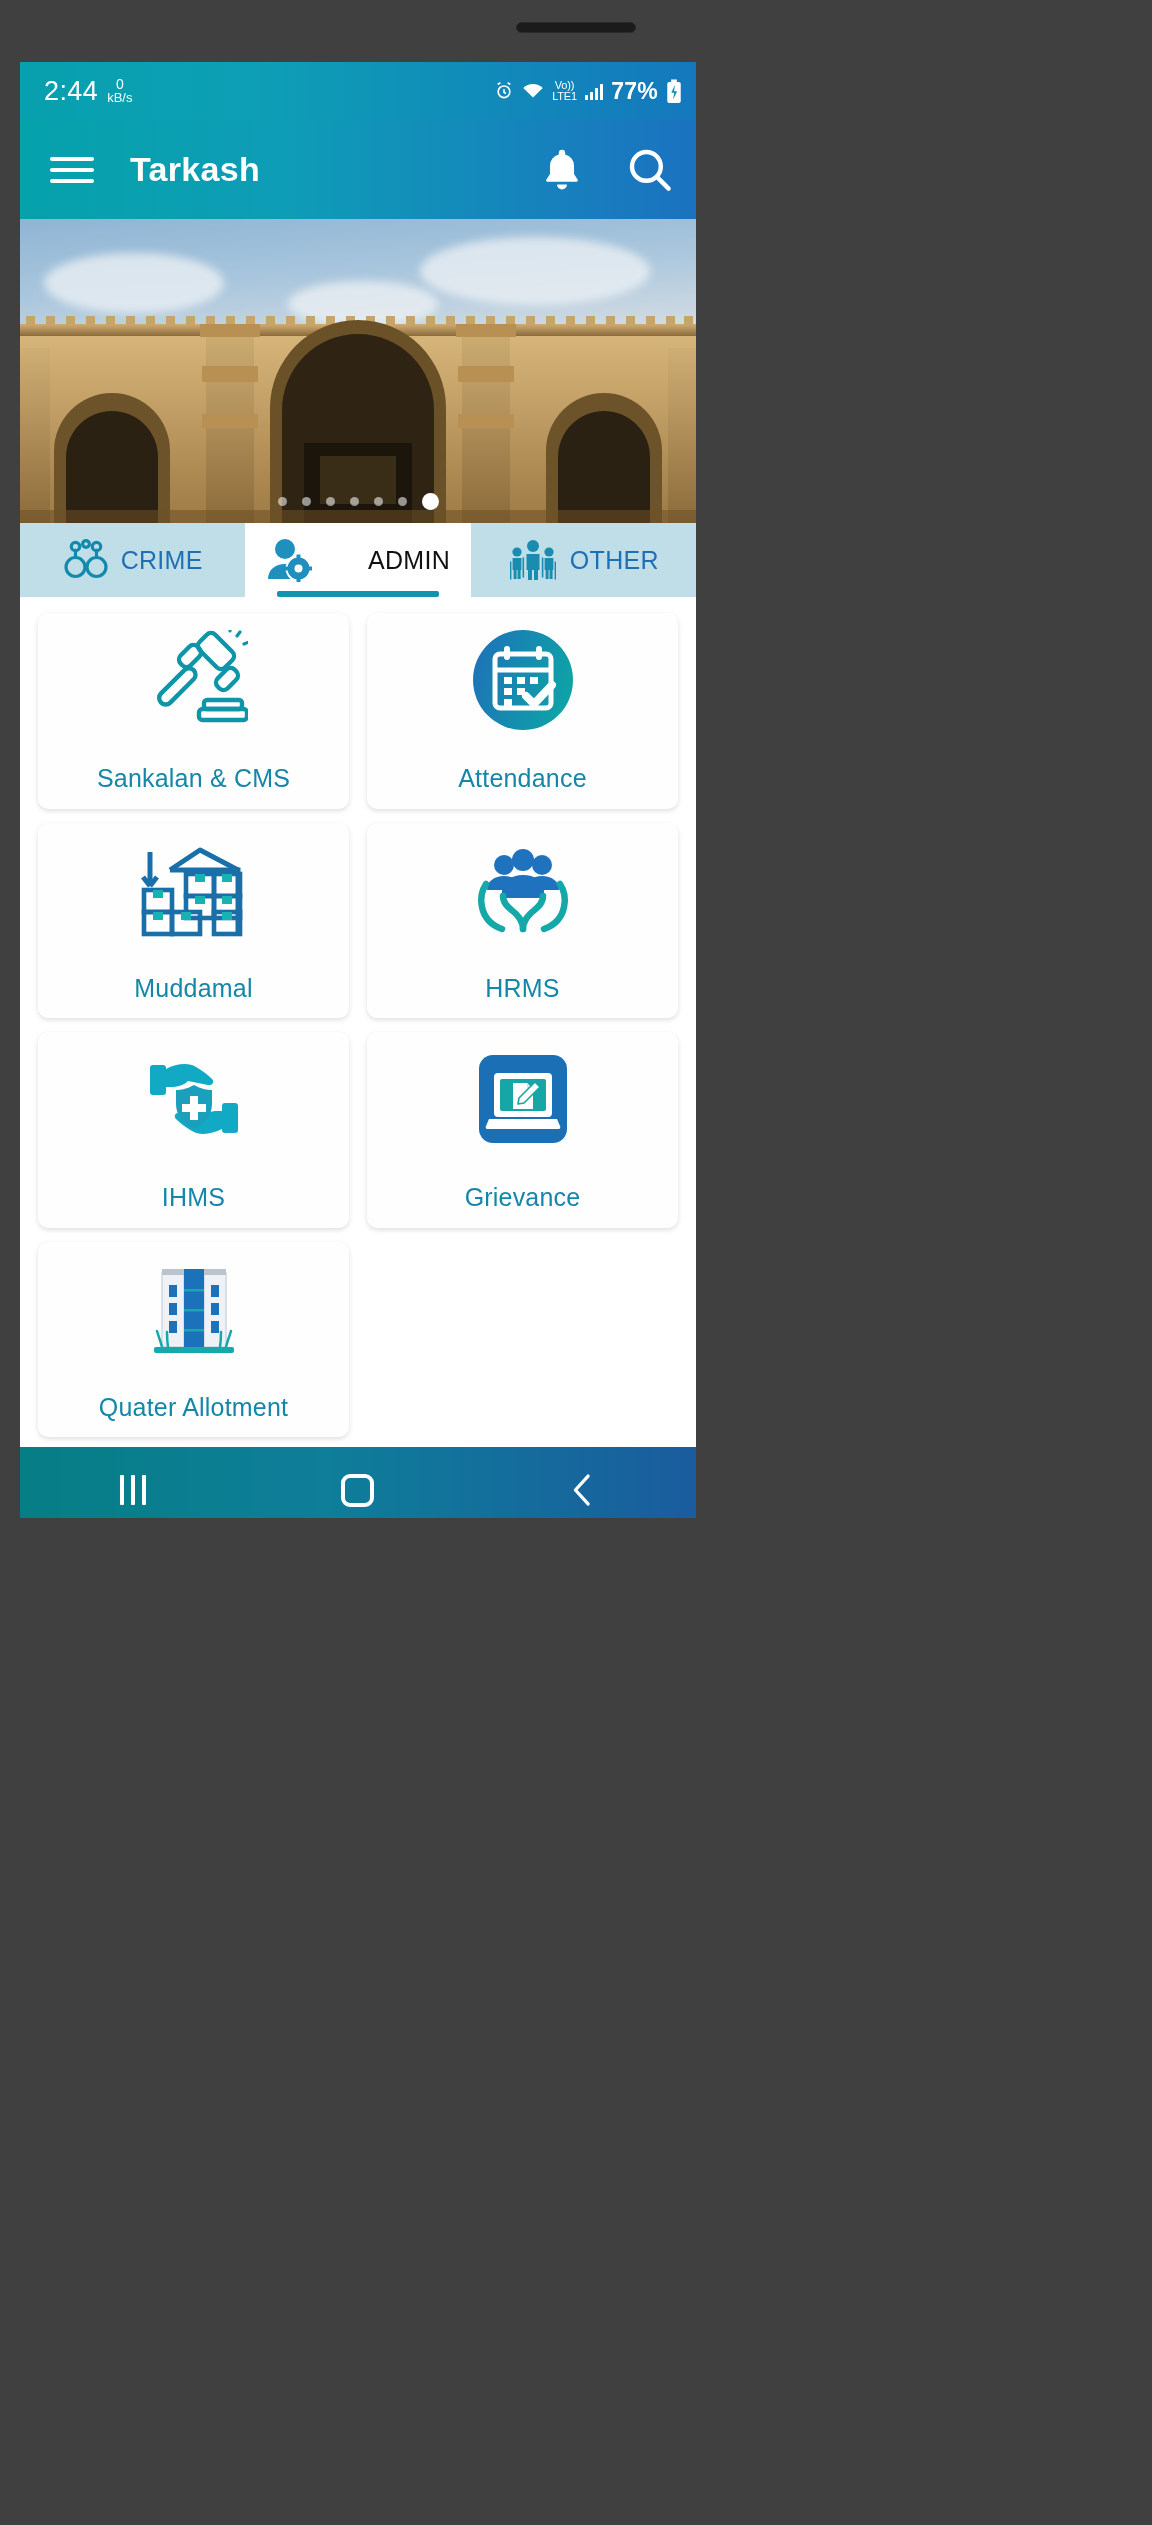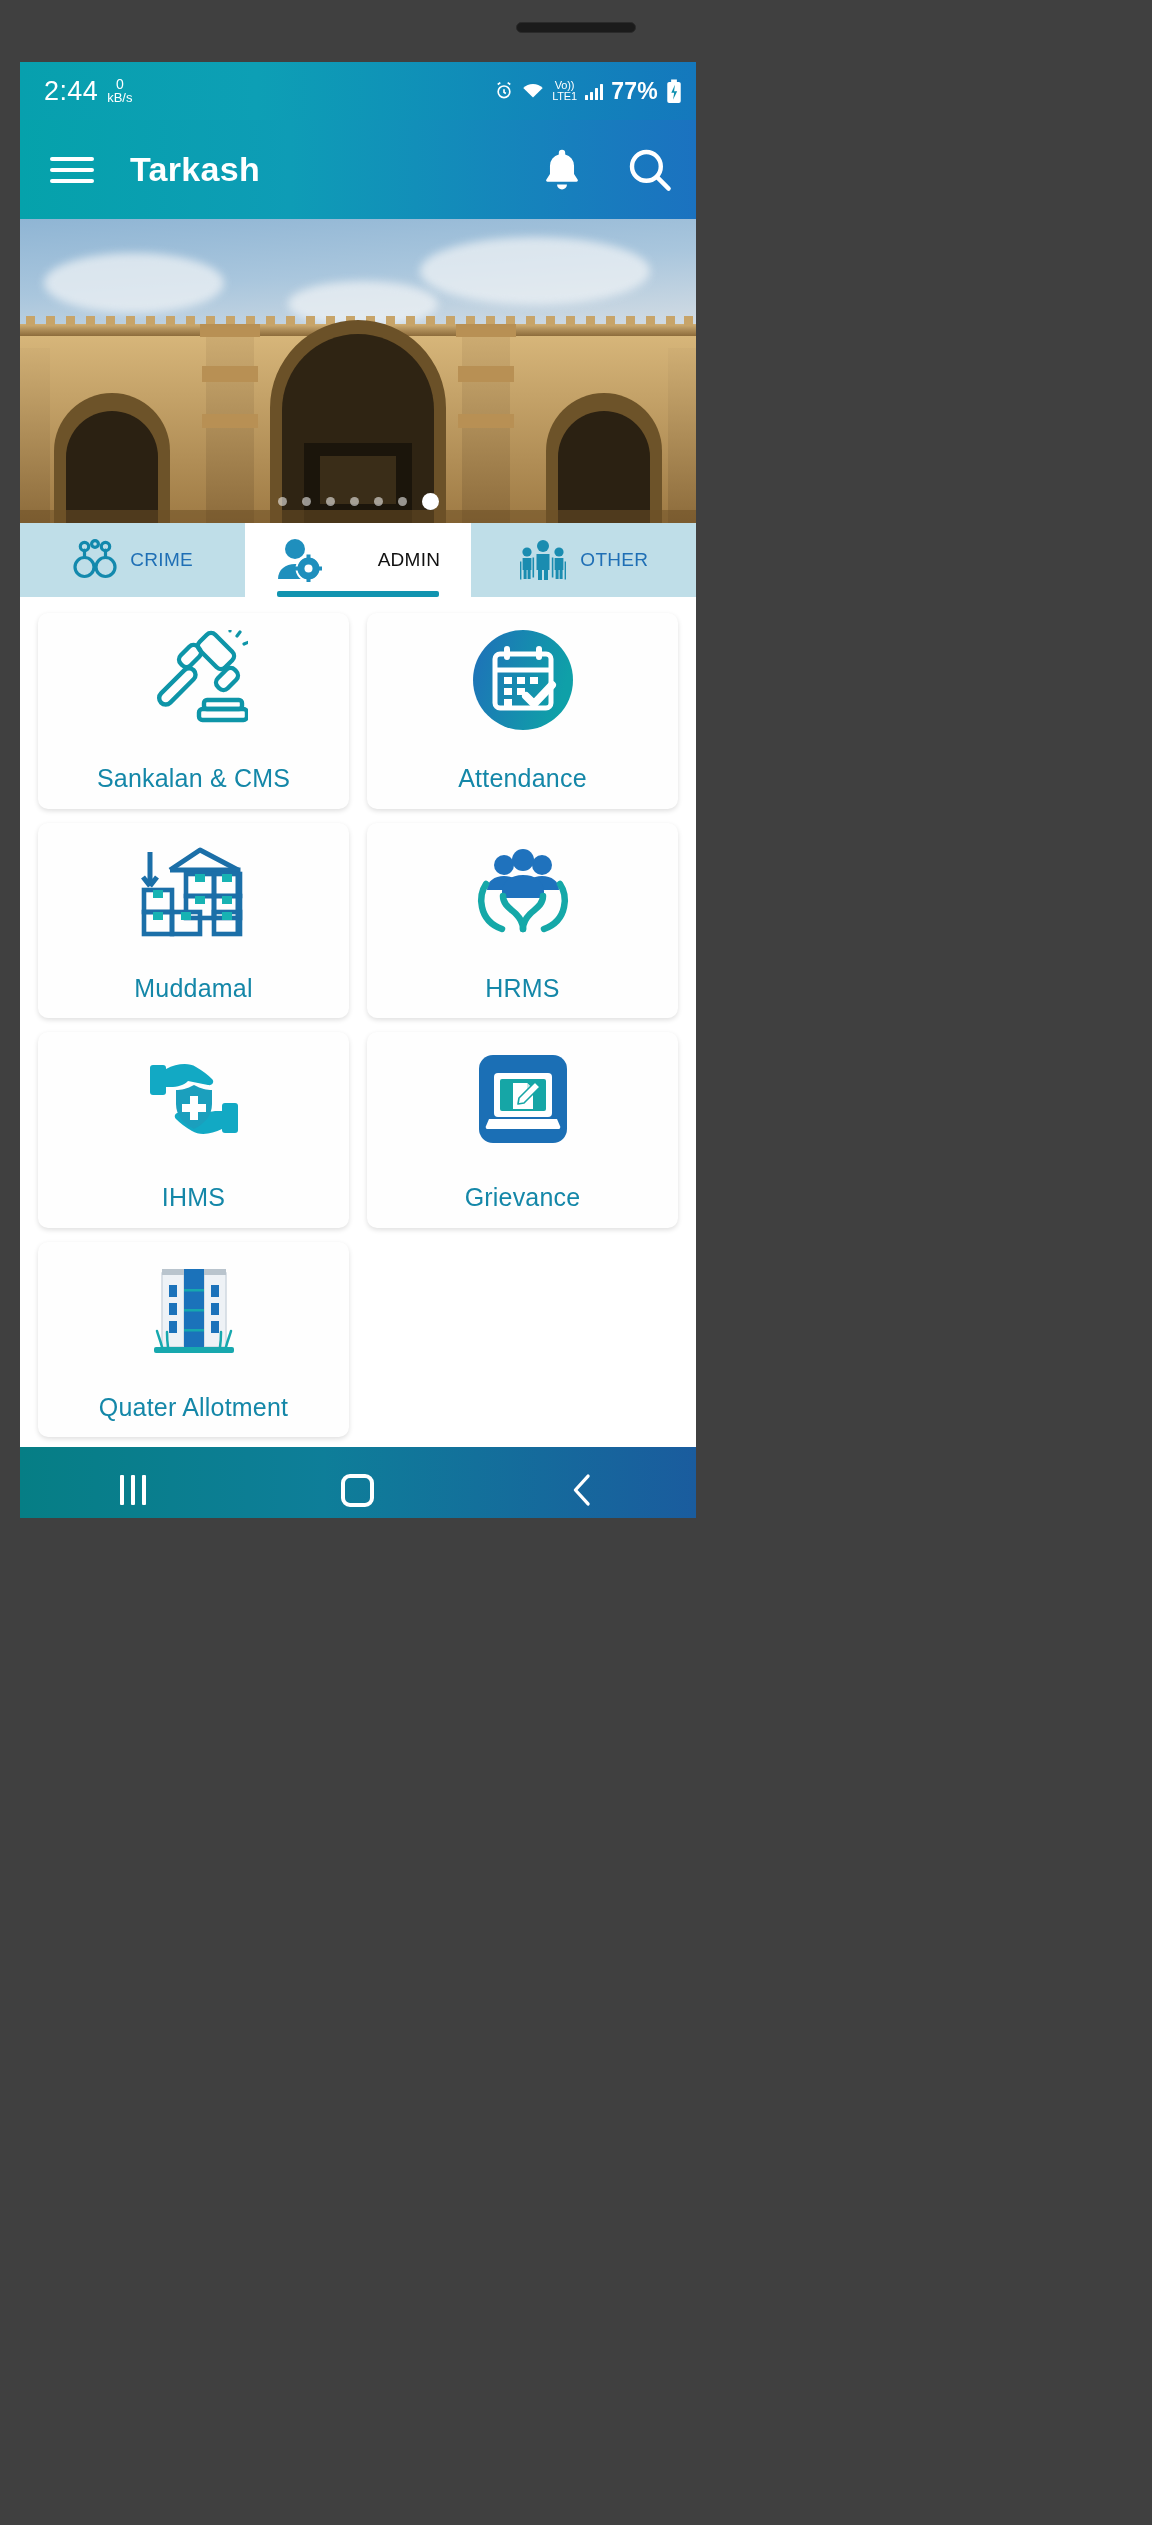--- a/index.html
+++ b/index.html
@@ -75,21 +75,21 @@
   .dot { width:9px;height:9px;border-radius:50%;background:rgba(255,255,255,.55); }
   .dot.active { width:17px;height:17px;background:#fff; }
 
   
   .tabs { display: flex; height: 74px; background: #fff; }
   .tab {
     flex: 1; display:flex; align-items:center; justify-content:center; gap:12px;
     position: relative; cursor: pointer;
   }
   .tab.inactive { background: #bfdee8; }
-  .tab-label { font-size: 19px; letter-spacing:.3px; }
+  .tab-label { font-size: 25px; letter-spacing:.3px; }
   .tab.inactive .tab-label { color: #1f6fb5; font-weight:400; }
   .tab.active .tab-label { color: #111; font-weight:400;margin-left:44px; }
   .tab.active::after {
     content:""; position:absolute; left:14%; right:14%; bottom:0;
     height:6px; background:#1194b0; border-radius:2px;
   }
 
   
   .grid {
     background:#fff;

